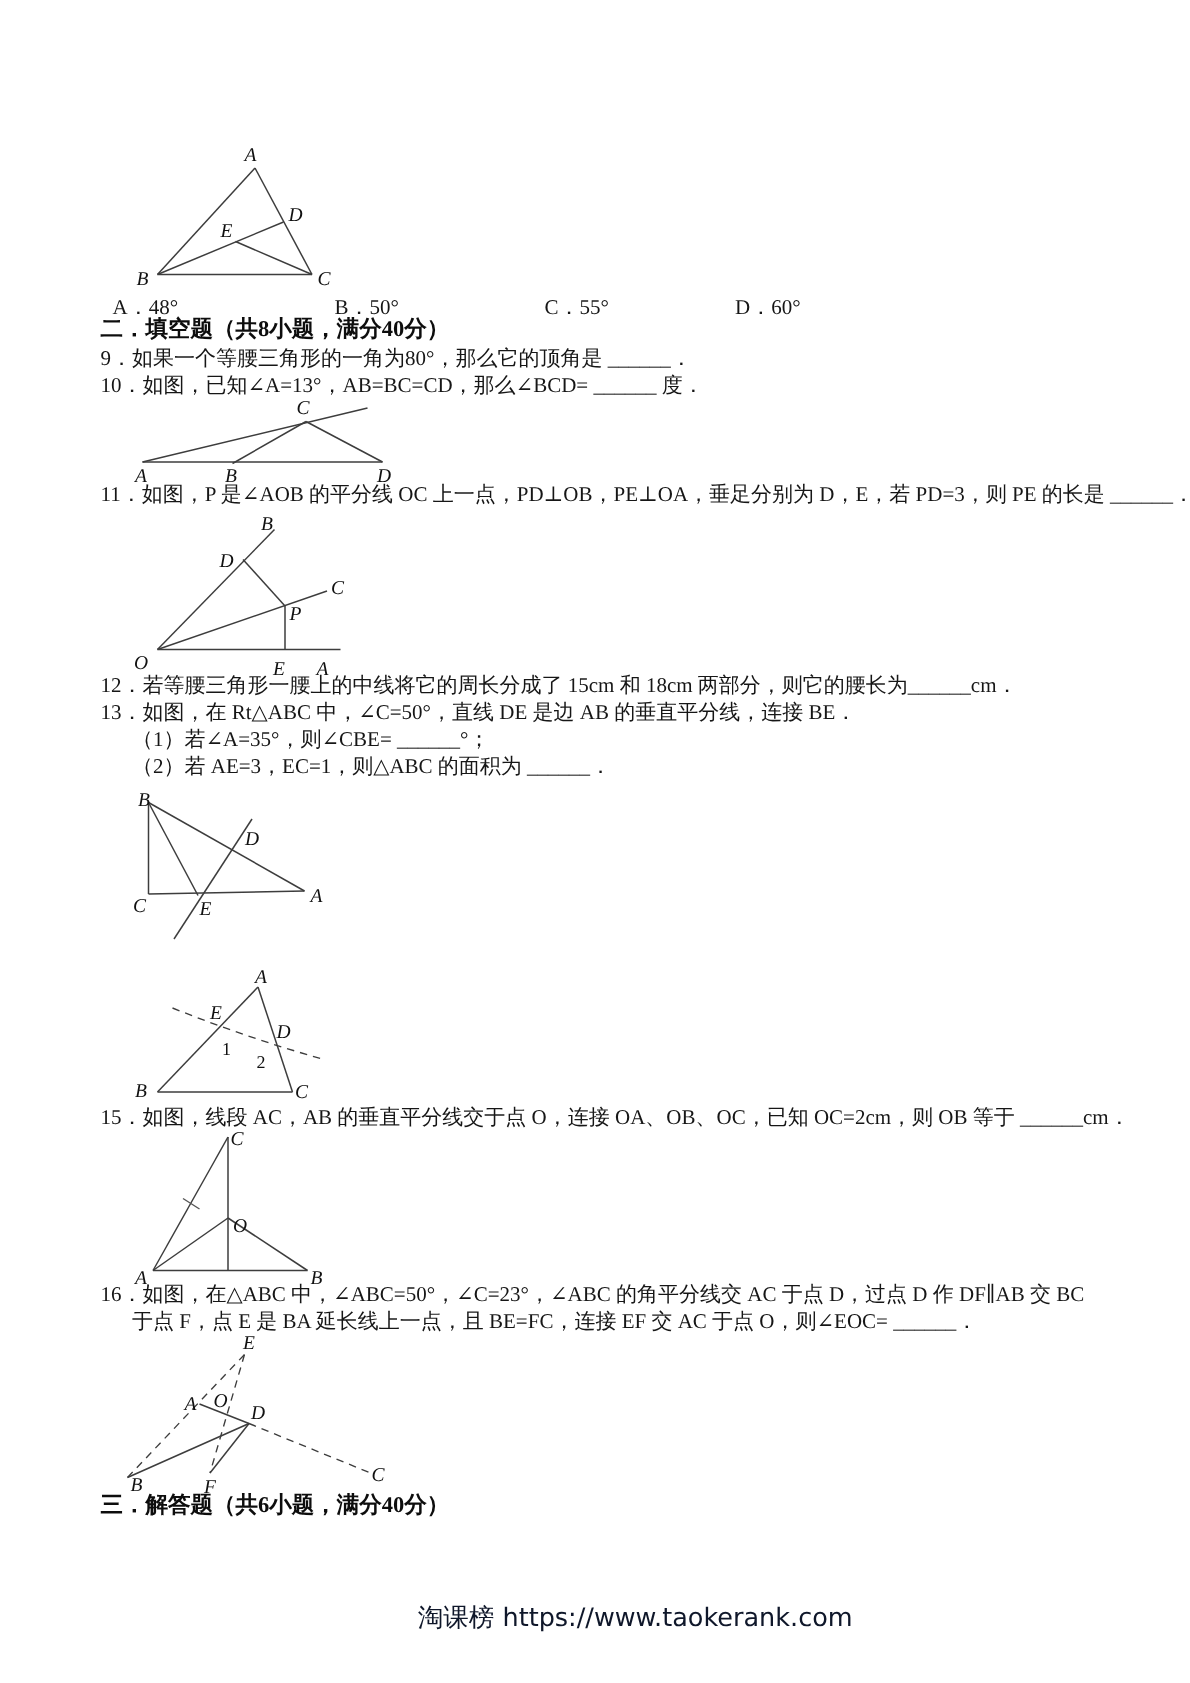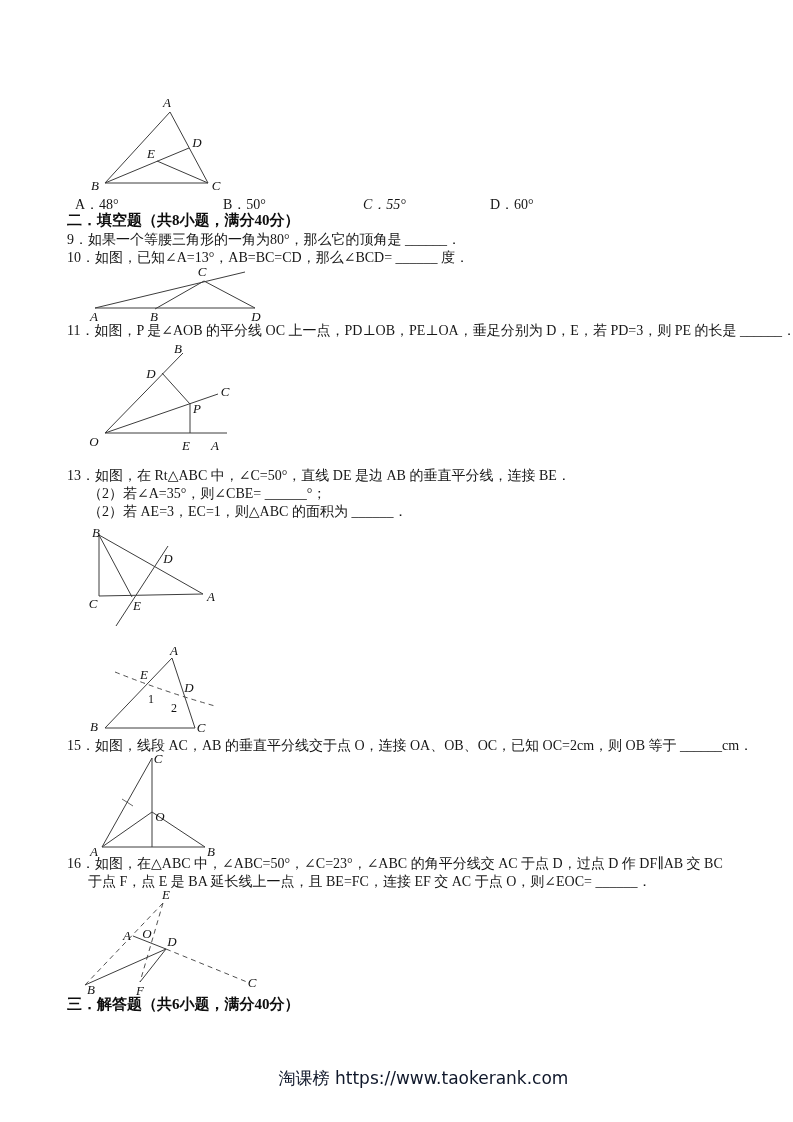--- a/index.html
+++ b/index.html
@@ -34,21 +34,21 @@
     <line x1="157" y1="161" x2="208" y2="183"></line>
     <text x="167" y="107">A</text>
     <text x="95" y="190">B</text>
     <text x="216" y="190">C</text>
     <text x="197" y="147">D</text>
     <text x="151" y="158">E</text>
   </svg>
 
   <span class="opt" style="left:75px;top:196px;">A．48°</span>
   <span class="opt" style="left:223px;top:196px;">B．50°</span>
-  <span class="opt" style="left:363px;top:196px;font-style:italic;">C．55°</span>
+  <span class="opt" style="left:363px;top:196px;">C．55°</span>
   <span class="opt" style="left:490px;top:196px;">D．60°</span>
 
   <div class="tl hd" style="left:67px;top:212px;">二．填空题（共8小题，满分40分）</div>
 
   <div class="tl" style="left:67px;top:231px;">9．如果一个等腰三角形的一角为80°，那么它的顶角是 ______．</div>
   <div class="tl" style="left:67px;top:249px;">10．如图，已知∠A=13°，AB=BC=CD，那么∠BCD= ______ 度．</div>
 
   <svg class="fig" style="left:85px;top:262px;width:222px;height:62px;" viewBox="85 262 222 62">
     <line x1="95" y1="308" x2="255" y2="308"></line>
     <line x1="95" y1="308" x2="245" y2="272"></line>
@@ -70,22 +70,23 @@
     <line x1="190" y1="404" x2="190" y2="433"></line>
     <text x="178" y="353">B</text>
     <text x="151" y="378">D</text>
     <text x="225" y="396">C</text>
     <text x="197" y="413">P</text>
     <text x="94" y="446">O</text>
     <text x="186" y="450">E</text>
     <text x="215" y="450">A</text>
   </svg>
 
+  <div class="tl" style="left:67px;top:449px;">12．若等腰三角形一腰上的中线将它的周长分成了 15cm 和 18cm 两部分，则它的腰长为______cm．</div>
   <div class="tl" style="left:67px;top:467px;">13．如图，在 Rt△ABC 中，∠C=50°，直线 DE 是边 AB 的垂直平分线，连接 BE．</div>
-  <div class="tl" style="left:88px;top:485px;">（2）若∠A=35°，则∠CBE= ______°；</div>
+  <div class="tl" style="left:88px;top:485px;">（1）若∠A=35°，则∠CBE= ______°；</div>
   <div class="tl" style="left:88px;top:503px;">（2）若 AE=3，EC=1，则△ABC 的面积为 ______．</div>
 
   <svg class="fig" style="left:80px;top:524px;width:150px;height:116px;" viewBox="80 524 150 116">
     <line x1="99" y1="535" x2="99" y2="596"></line>
     <line x1="99" y1="596" x2="203" y2="594"></line>
     <line x1="99" y1="535" x2="203" y2="594"></line>
     <line x1="99" y1="535" x2="132" y2="597"></line>
     <line x1="168" y1="546" x2="116" y2="626"></line>
     <text x="96" y="537">B</text>
     <text x="168" y="563">D</text>

